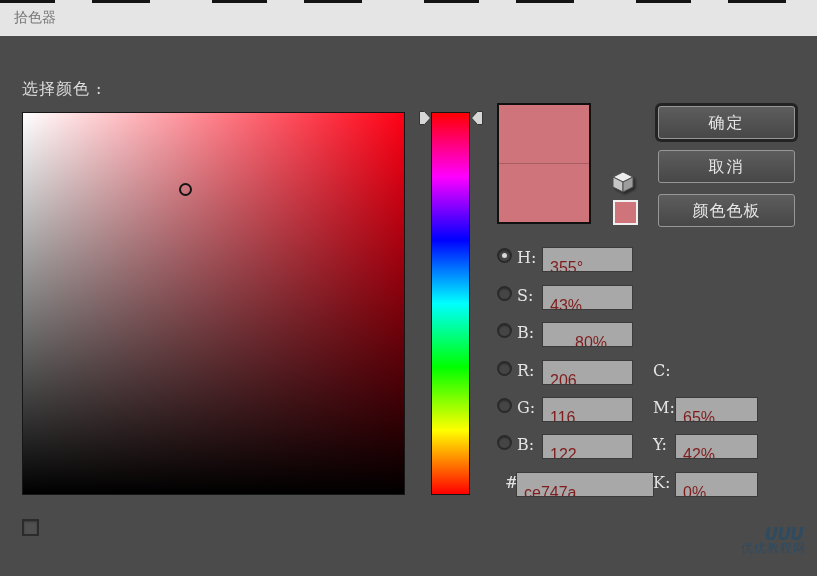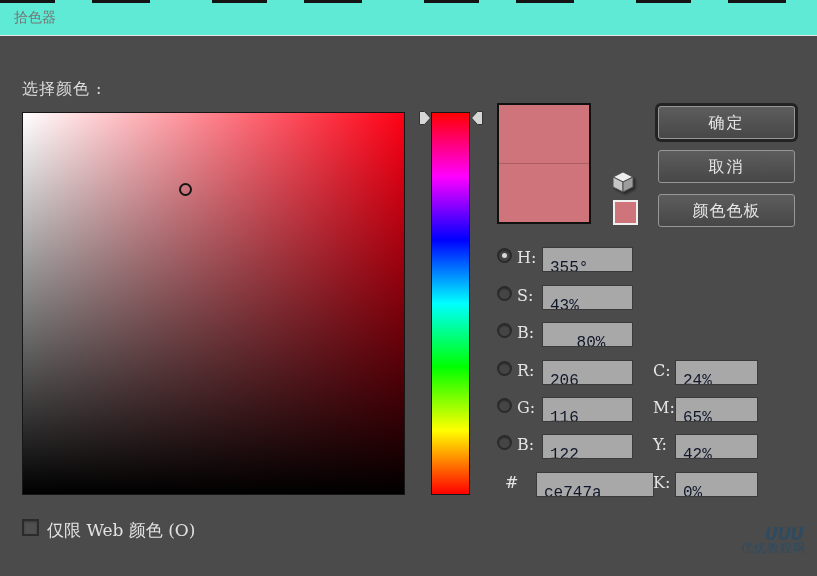--- a/index.html
+++ b/index.html
@@ -2,21 +2,21 @@
 <html><head>
 <meta charset="utf-8">
 <style>
   * { margin:0; padding:0; box-sizing:border-box; }
   html,body { width:817px; height:576px; overflow:hidden; }
   body { font-family:"Liberation Sans", sans-serif; position:relative; background:#4b4b4b; }
 
   
   .titlebar {
     position:absolute; left:0; top:0; width:817px; height:36px;
-    background:#5eead4; border-bottom:1px solid #e8e8e8;
+    background:#e5e5e5; border-bottom:1px solid #e8e8e8;
   }
   .titlebar .top-dashes {
     position:absolute; left:0; top:0; width:100%; height:3px;
     background:repeating-linear-gradient(90deg,#141414 0 55px, transparent 55px 92px, #141414 92px 150px, transparent 150px 212px);
   }
   .titlebar .title-text {
     position:absolute; left:14px; top:9px; font-size:14px; color:#757575;
     font-family:"Liberation Sans", sans-serif;
   }
 
@@ -88,26 +88,26 @@
   .radio.checked::after {
     content:""; position:absolute; left:3px; top:3px; width:5px; height:5px;
     border-radius:50%; background:#d8d8d8;
   }
   .flabel {
     position:absolute; font-size:16px; color:#e4e4e4; width:38px;
     font-family:"DejaVu Serif","Liberation Serif",serif;
   }
   .field {
     position:absolute; height:25px; background:#a8a8a8; border:1px solid #3a3a3a;
-    font-family:Liberation Mono, monospace;
-    font-size:16px; color:#0f172a; padding:16px 0 0 7px; outline:none;
+    font-family:Liberation Sans, sans-serif;
+    font-size:16px; color:#7f1d1d; padding:16px 0 0 7px; outline:none;
   }
   .field.small { left:542px; width:91px; }
   .field.cmyk  { left:675px; width:83px; }
-  .field.hex   { left:536px; width:118px; }
+  .field.hex   { left:516px; width:138px; }
 
   
   .r1 { top:195px; } .r1f { top:194px; }
   .r2 { top:233px; } .r2f { top:232px; }
   .r3 { top:270px; } .r3f { top:269px;text-align:center; }
   .r4 { top:308px; } .r4f { top:307px; }
   .r5 { top:345px; } .r5f { top:344px; }
   .r6 { top:382px; } .r6f { top:381px; }
   .r7 { top:420px; } .r7f { top:419px; }
   .lab-x1 { left:517px; } .lab-x2 { left:653px; }
@@ -190,41 +190,39 @@
   <input class="field small r2f" value="43%" style="">
 
   <div class="radio r3"></div>
   <span class="flabel lab-x1 r3">B:</span>
   <input class="field small r3f" value="80%" style="">
 
   <div class="radio r4"></div>
   <span class="flabel lab-x1 r4">R:</span>
   <input class="field small r4f" value="206" style="">
   <span class="flabel lab-x2 r4">C:</span>
-  <input class="field cmyk r4f" value="24%" style="">
 
   <div class="radio r5"></div>
   <span class="flabel lab-x1 r5">G:</span>
   <input class="field small r5f" value="116" style="">
   <span class="flabel lab-x2 r5">M:</span>
   <input class="field cmyk r5f" value="65%" style="">
 
   <div class="radio r6"></div>
   <span class="flabel lab-x1 r6">B:</span>
   <input class="field small r6f" value="122" style="">
   <span class="flabel lab-x2 r6">Y:</span>
   <input class="field cmyk r6f" value="42%" style="">
 
   <span class="flabel r7" style="left:505px;">#</span>
   <input class="field hex r7f" value="ce747a" style="">
   <span class="flabel lab-x2 r7">K:</span>
   <input class="field cmyk r7f" value="0%" style="">
 
   <div class="checkbox"></div>
-  <span class="web-only-label">仅限 Web 颜色 (O)</span>
 
   <div class="watermark">
     <div class="wm-logo">UUU</div>
     <div class="wm-text">优优教程网</div>
   </div>
 
   <div class="footer"></div>
 </div>
 
 </body></html>

